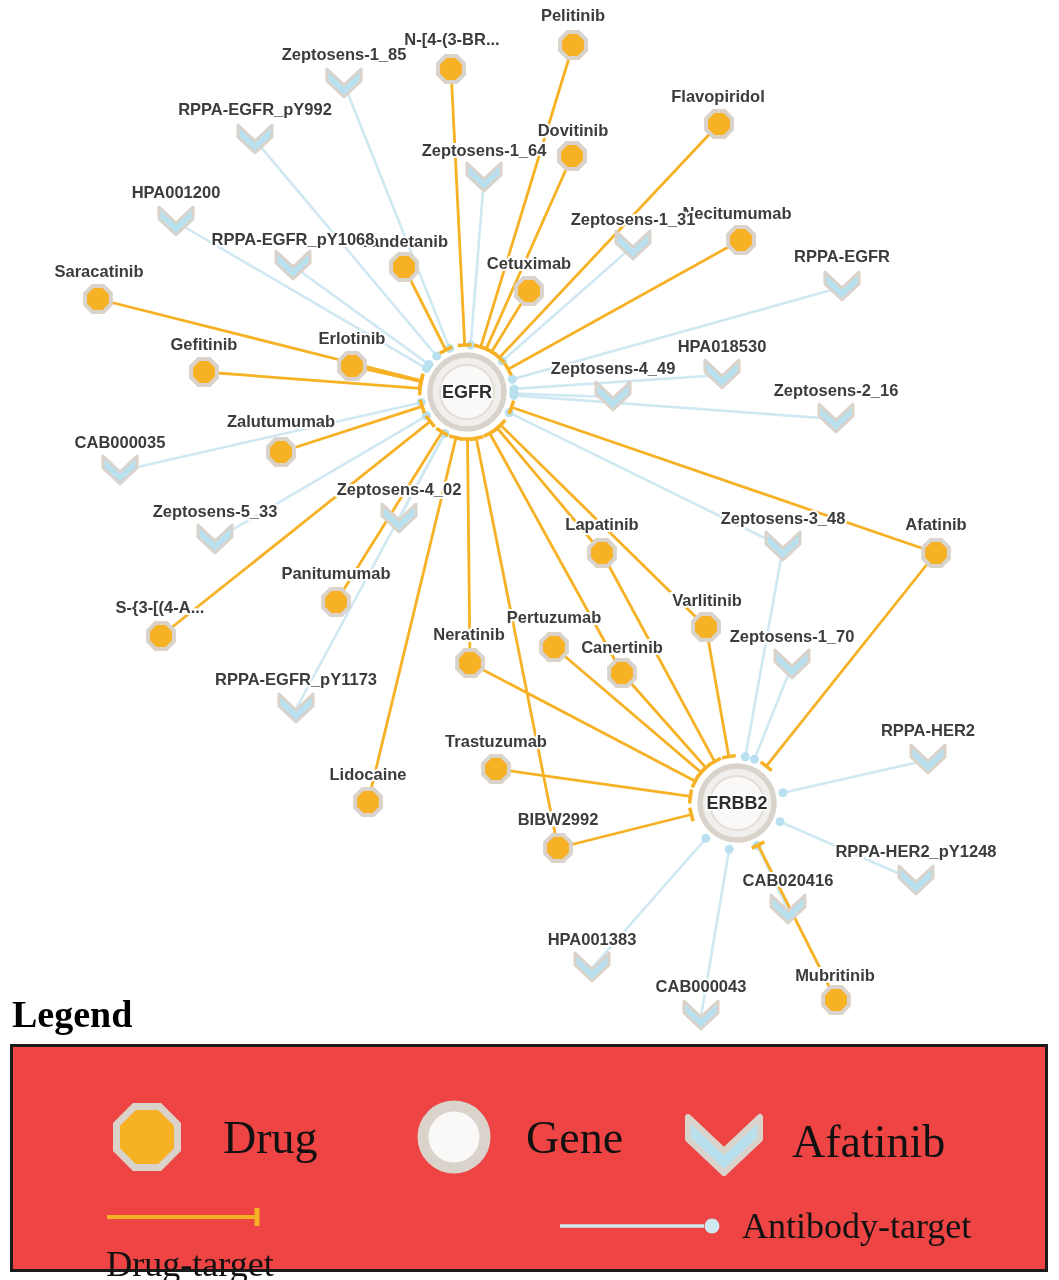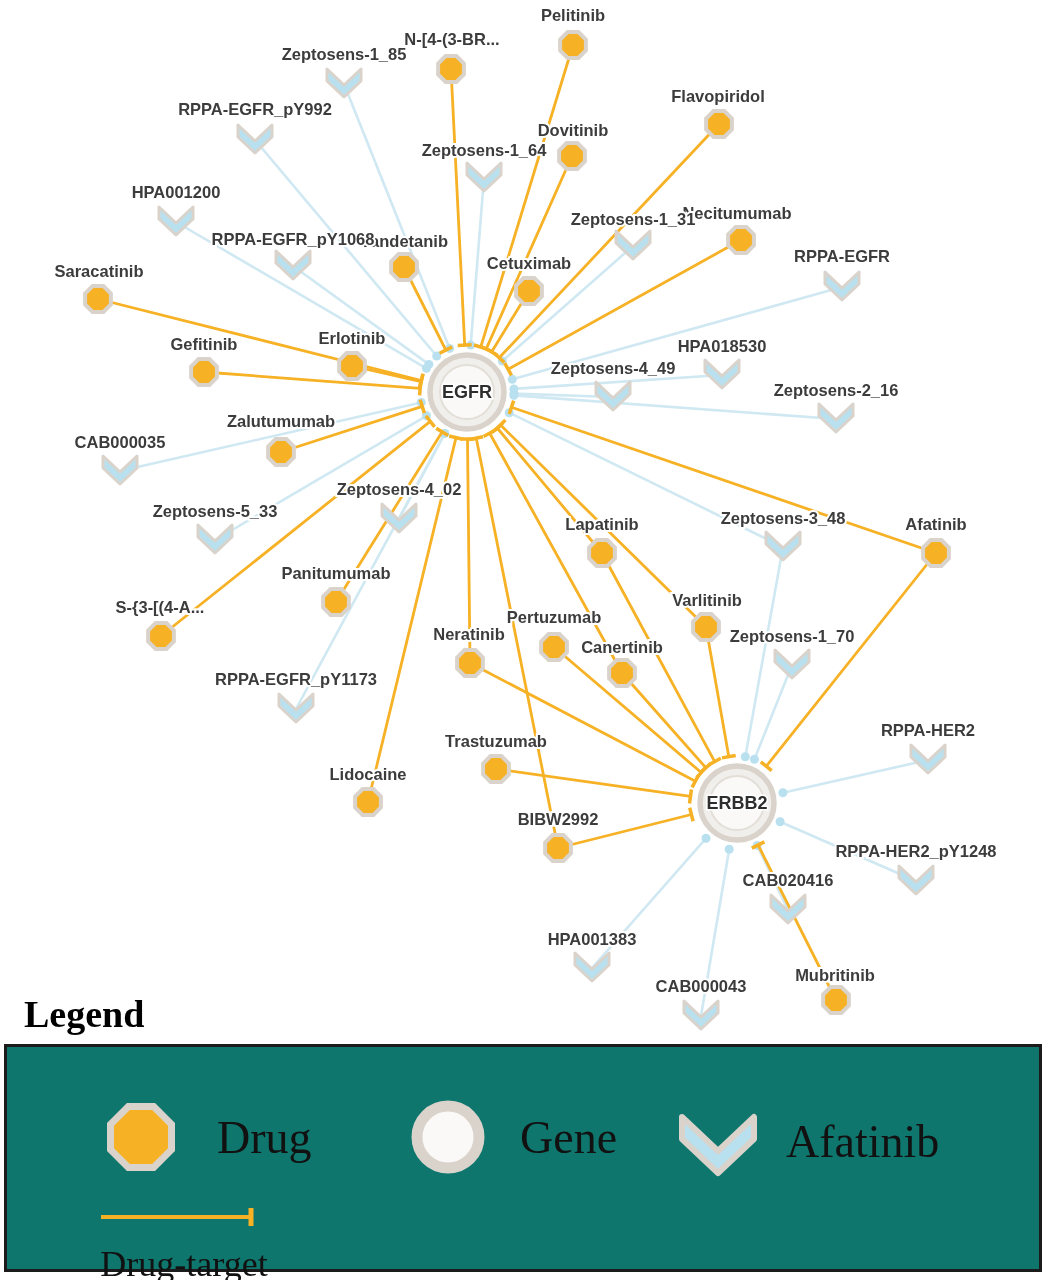--- a/index.html
+++ b/index.html
@@ -12,25 +12,25 @@
     font:bold 16.5px "Liberation Sans",sans-serif;
     fill:var(--label-color);stroke:#ffffff;stroke-width:4px;paint-order:stroke;
     text-anchor:middle;
   }
   .gene-label{
     font:bold 18px "Liberation Sans",sans-serif;
     fill:#2e2e2e;stroke:#ffffff;stroke-width:3px;paint-order:stroke;text-anchor:middle;
   }
   .legend-title{
     position:absolute;left:12px;top:992px;
-    font:bold 38px "Liberation Serif",serif;color:#000;margin-left:12px;
+    font:bold 38px "Liberation Serif",serif;color:#000;
   }
   .legend-box{
-    position:absolute;left:4px;top:1044px;width:1032px;height:222px;
-    border:3px solid #1b1b1b;background:#0f766e;
+    position:absolute;left:10px;top:1044px;width:1032px;height:222px;
+    border:3px solid #1b1b1b;background:#ef4444;
   }
   .li{position:absolute;display:flex;align-items:center;}
   .li-drug{left:88px;top:44px;gap:30px;}
   .li-gene{left:395px;top:44px;gap:26px;justify-content:flex-end;}
   .li-antibody{left:665px;top:48px;gap:22px;}
   .li-drug-edge{left:92px;top:158px;gap:14px;flex-direction:column;}
   .li-antibody-edge{left:545px;top:158px;gap:14px;}
   .lt{font:400 46px "Liberation Serif",serif;color:#111;}
   .le{font:400 36px "Liberation Serif",serif;color:#111;}
   .drug-shape{fill:var(--drug-fill);stroke:var(--outline);stroke-width:7;}
@@ -380,14 +380,21 @@
   </div>
 
   <div class="li li-drug-edge">
     <svg width="170" height="24" viewBox="0 0 170 24">
       <line class="drug-line" x1="2" y1="12" x2="152" y2="12" stroke-width="4"></line>
       <line class="drug-line" x1="152" y1="3" x2="152" y2="21" stroke-width="5"></line>
     </svg>
     <span class="le">Drug-target</span>
   </div>
 
+  <div class="li li-antibody-edge">
+    <svg width="170" height="24" viewBox="0 0 170 24">
+      <line class="antibody-line" x1="2" y1="12" x2="146" y2="12" stroke-width="3.5"></line>
+      <circle class="antibody-dot" cx="154" cy="12" r="7.5"></circle>
+    </svg>
+    <span class="le">Antibody-target</span>
+  </div>
 
 </div>
 
 </body></html>

